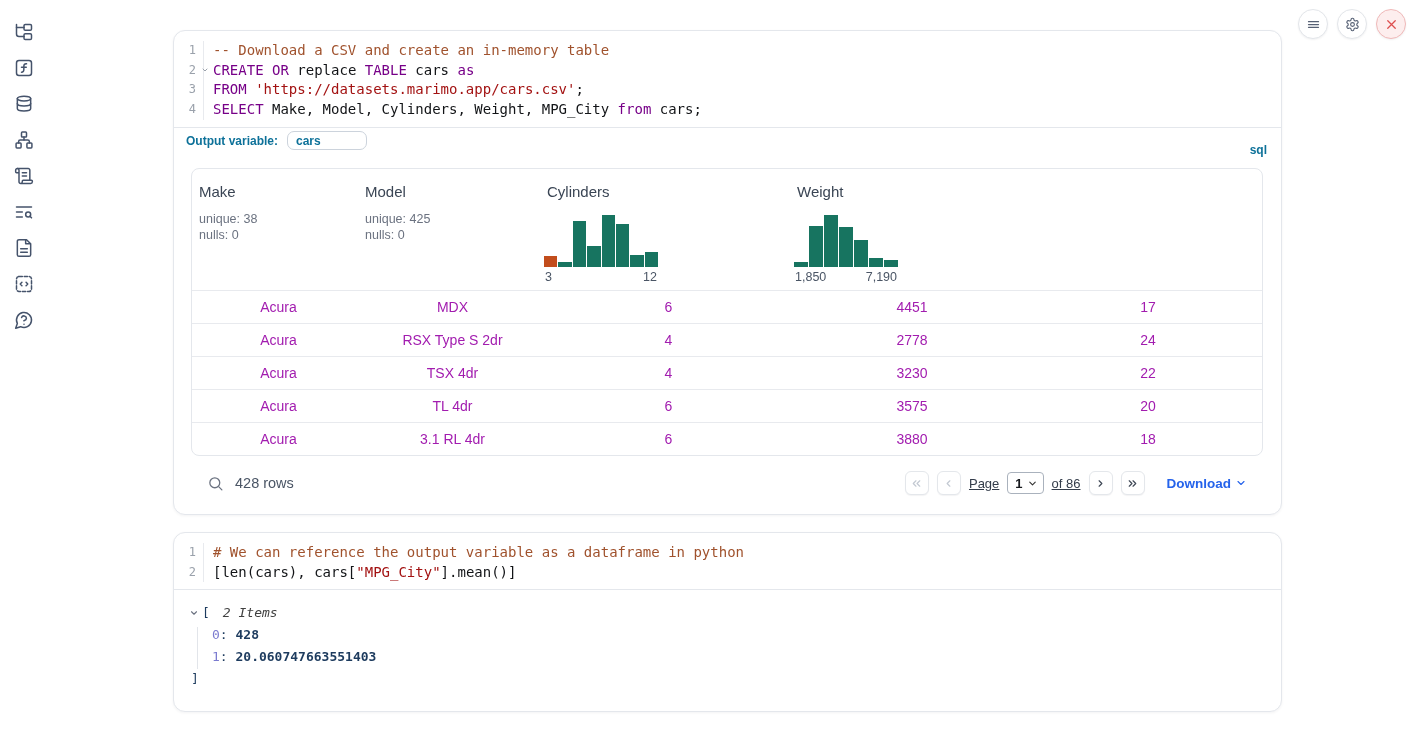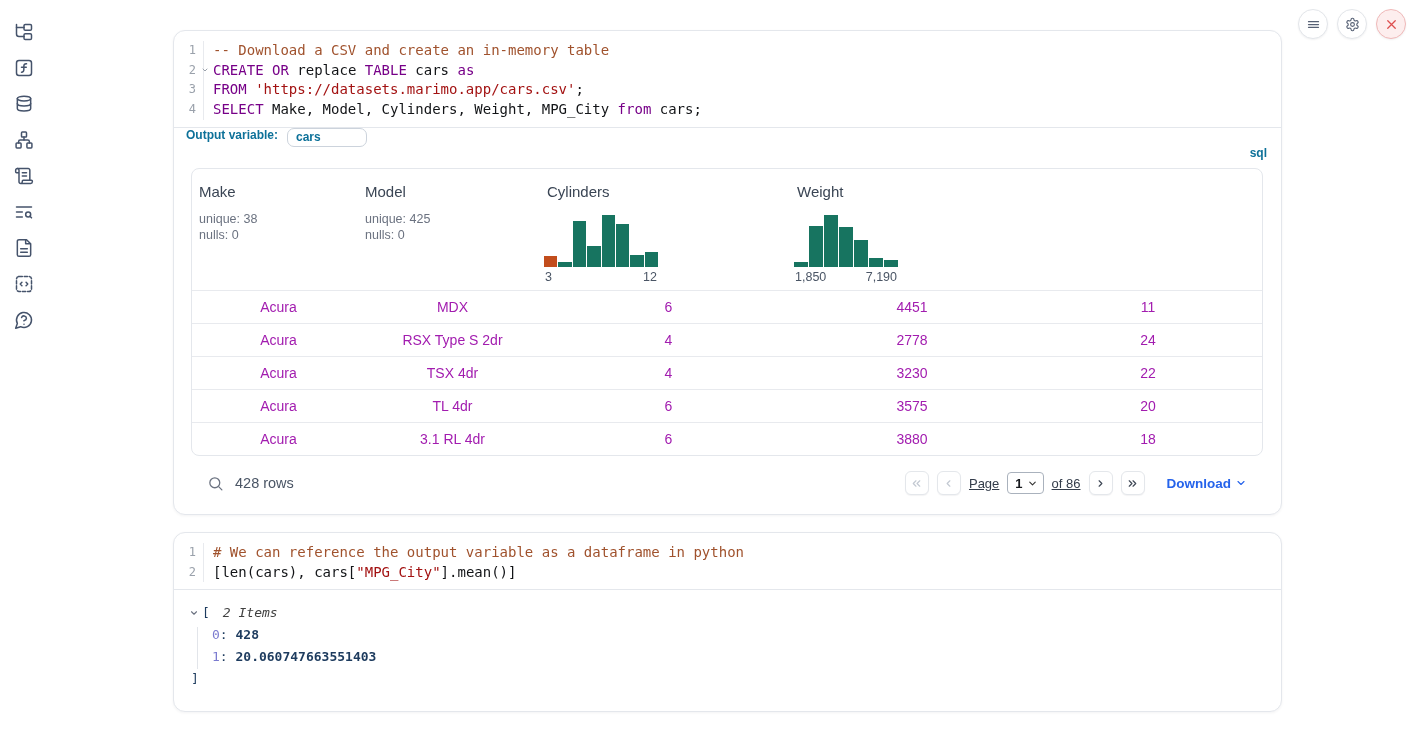--- a/index.html
+++ b/index.html
@@ -32,21 +32,21 @@
   .gutter { flex:0 0 30px; width:30px; text-align:right; padding-right:7px;
     color:#9aa1ab; font-size:12px; line-height:19.7px; border-right:1px solid #e8eaee; position:relative; }
   .gutter .fold { position:absolute; right:-6px; top:5px; color:#9aa1ab; }
   .code-text { padding-left:9px; }
   .tk-keyword { color:#770088; }
   .tk-plain   { color:#121417; }
   .tk-comment { color:#a0522d; }
   .tk-string  { color:#a31212; }
 
   
-  .outvar { height:27px; border-top:1px solid #e4e7ec; display:flex; 
+  .outvar { height:27px; border-top:1px solid #e4e7ec; display:flex; align-items:center;
     padding:0 14px 0 12px; gap:9px; }
   .outvar-label { font-size:12px; font-weight:700; color:#0d7199; }
   .outvar-input { width:80px; height:19px; border:1px solid #ccd3dc; border-radius:7px;
     padding:0 8px; font:700 12px "Liberation Sans", sans-serif; color:#0d7199; outline:none; }
   .spacer { flex:1; }
   .lang-badge { font-size:12px; font-weight:700; color:#0d7199;margin-top:18px; }
 
   
   .out-wrap { padding:14px 18px 0 17px; }
   .table-panel { border:1px solid #e4e7ec; border-radius:8px; overflow:hidden; }
@@ -254,21 +254,21 @@
               </div>
             </div>
           </div>
         </div>
       <div id="tbody">
           <div class="trow">
             <div class="td">Acura</div>
             <div class="td">MDX</div>
             <div class="td">6</div>
             <div class="td">4451</div>
-            <div class="td">11</div>
+            <div class="td">17</div>
           </div>
           <div class="trow">
             <div class="td">Acura</div>
             <div class="td">RSX Type S 2dr</div>
             <div class="td">4</div>
             <div class="td">2778</div>
             <div class="td">24</div>
           </div>
           <div class="trow">
             <div class="td">Acura</div>

